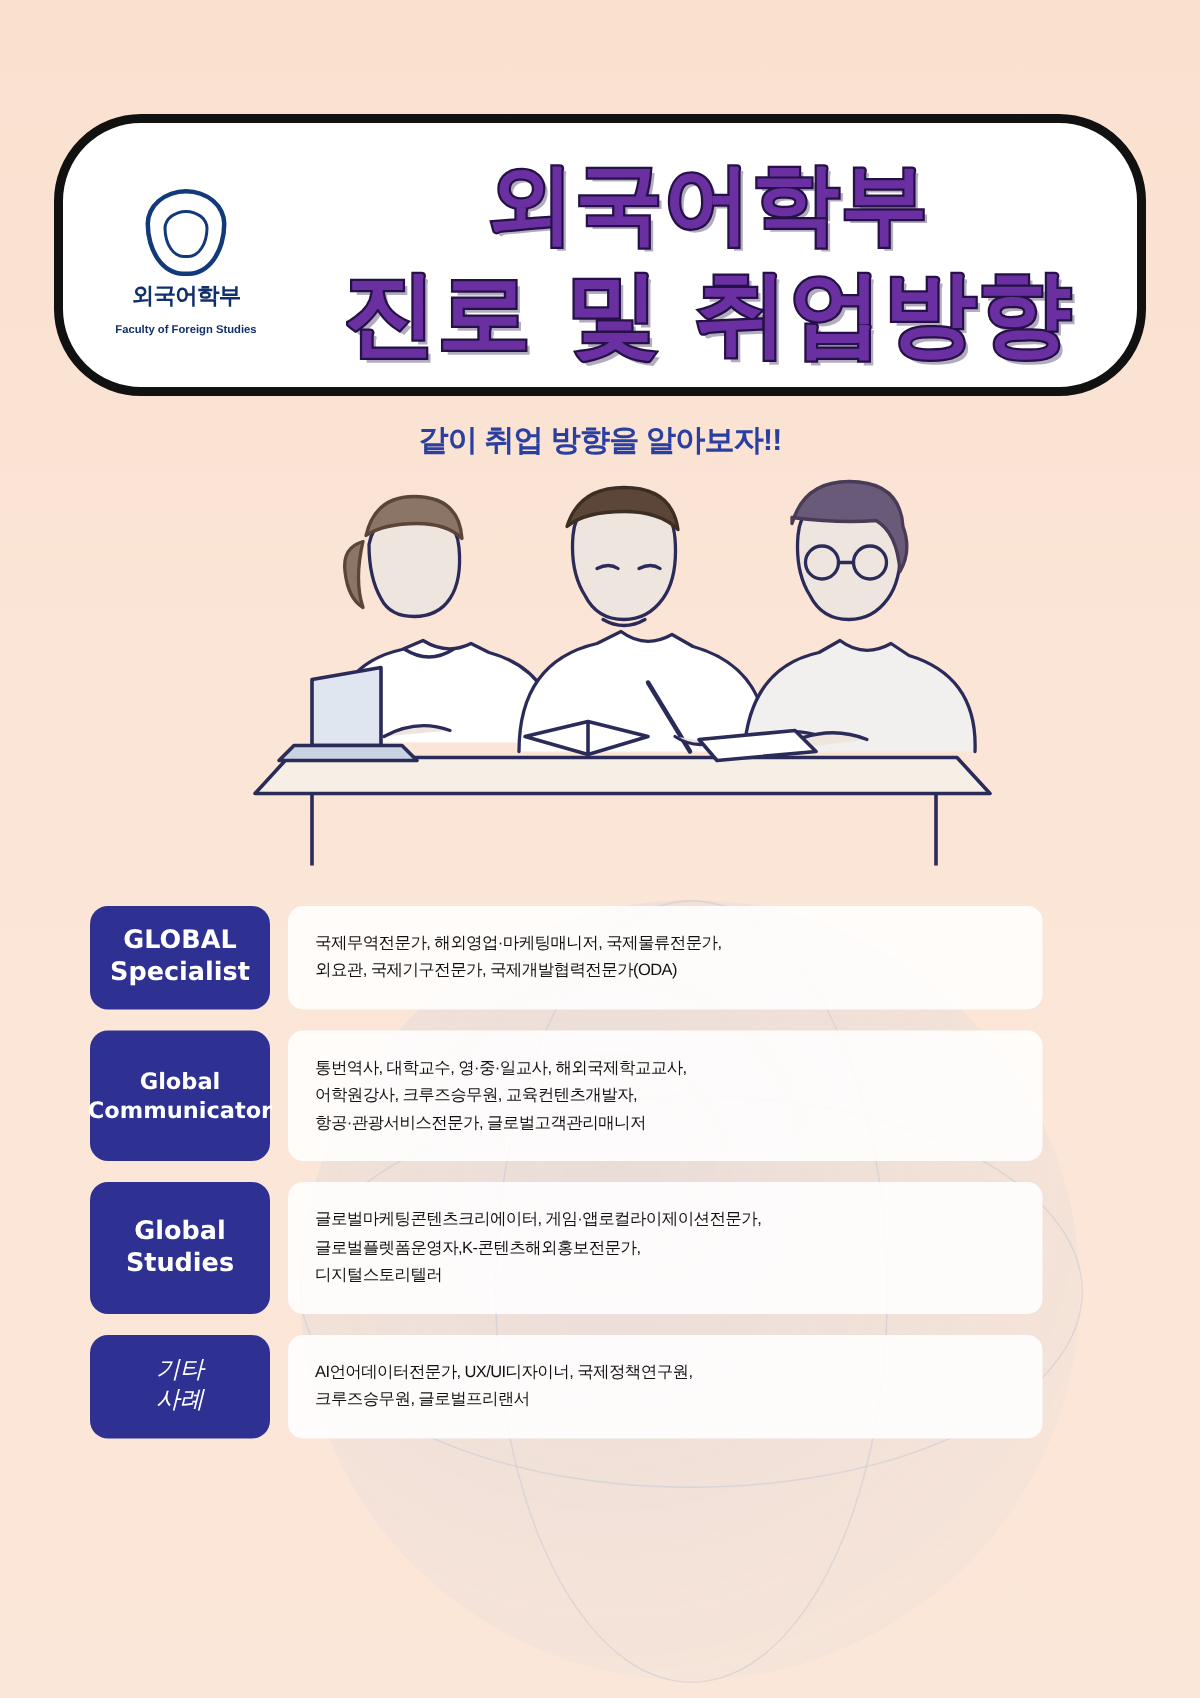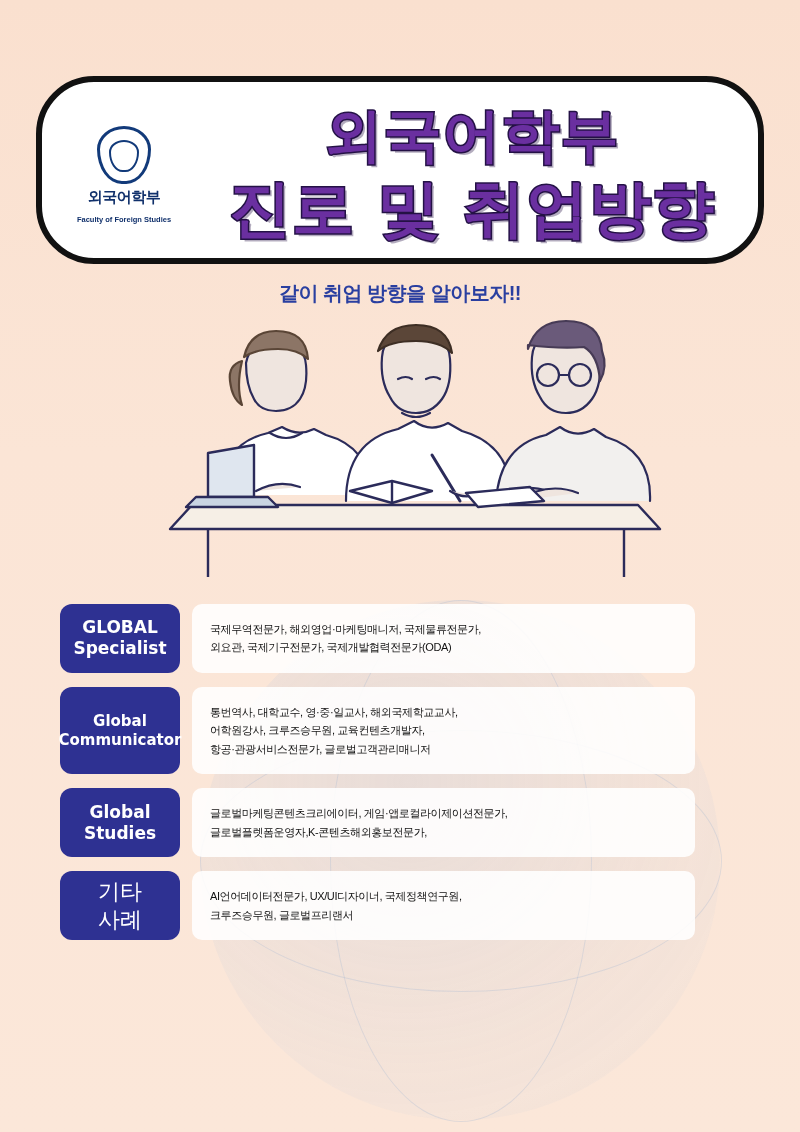--- a/index.html
+++ b/index.html
@@ -140,21 +140,21 @@
     text-align: center;
     font-weight: bold;
     line-height: 1.25;
     padding: 6px 4px;
   }
   .row-label.en { font-family: "DejaVu Sans", sans-serif; }
   .row-label .t1 { font-size: 17px; }
   .row-label .t2 { font-size: 17px; }
   .row-label.small .t1, .row-label.small .t2 { font-size: 15px; }
   .row-label.plain { font-weight: normal; }
-  .row-label.plain .t1, .row-label.plain .t2 { font-size: 22px; }
+  .row-label.plain .t1, .row-label.plain .t2 { font-size: 16px; font-style: italic; }
 
   .row-body {
     flex: 1;
     margin-left: 12px;
     background: rgba(255,255,255,0.88);
     border-radius: 10px;
     padding: 16px 18px;
     font-size: 11px;
     color: #111;
     line-height: 1.68;
@@ -261,20 +261,21 @@
     </div>
 
     <div class="row">
       <div class="row-label en">
         <span class="t1">Global</span>
         <span class="t2">Studies</span>
       </div>
       <div class="row-body">
         <div>글로벌마케팅콘텐츠크리에이터, 게임·앱로컬라이제이션전문가,</div>
         <div>글로벌플렛폼운영자,K-콘텐츠해외홍보전문가,</div>
+        <div>디지털스토리텔러</div>
       </div>
     </div>
 
     <div class="row">
       <div class="row-label plain">
         <span class="t1">기타</span>
         <span class="t2">사례</span>
       </div>
       <div class="row-body">
         <div>AI언어데이터전문가, UX/UI디자이너, 국제정책연구원,</div>

